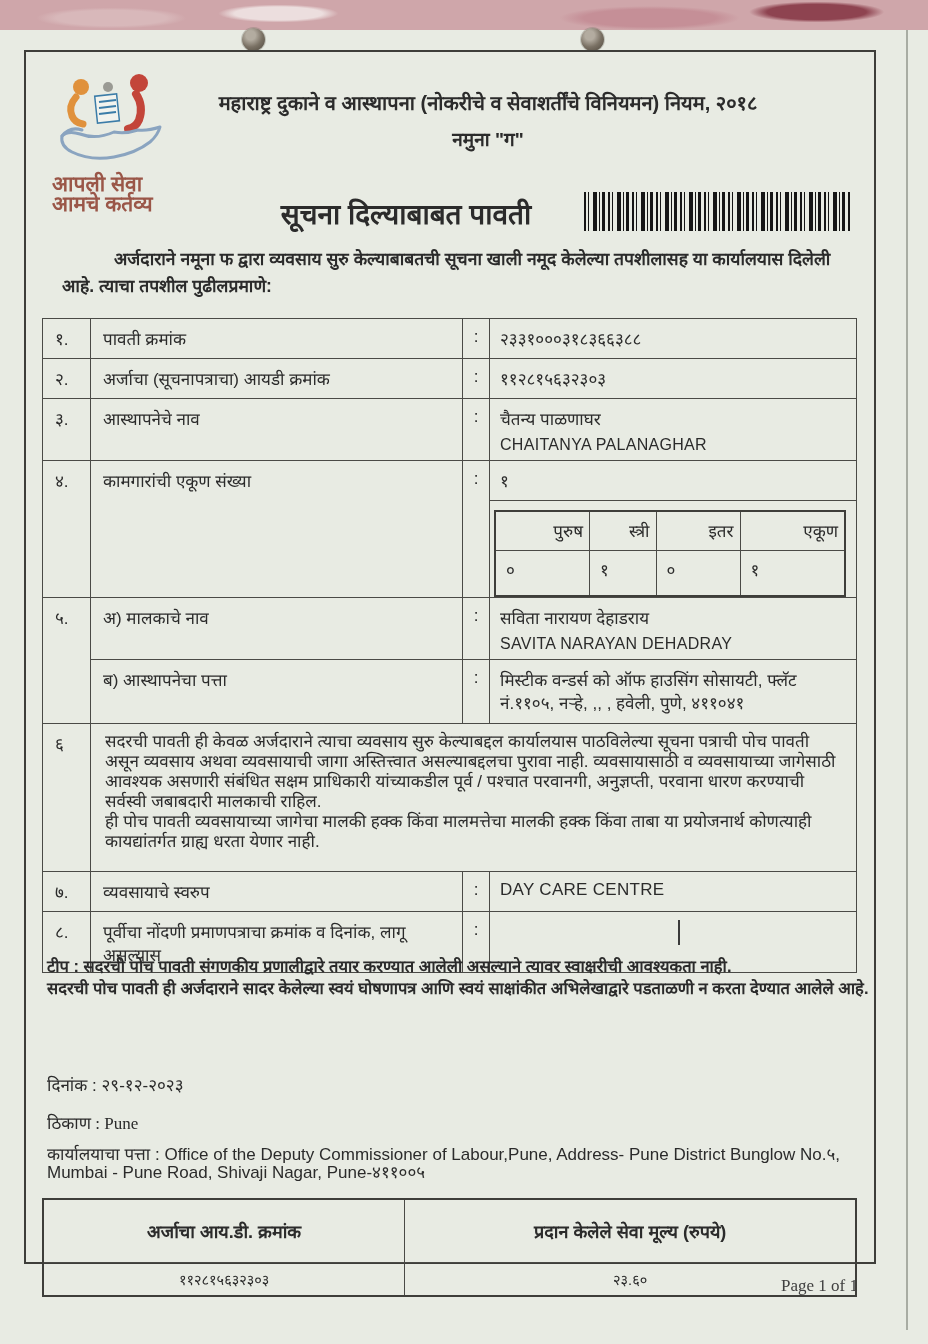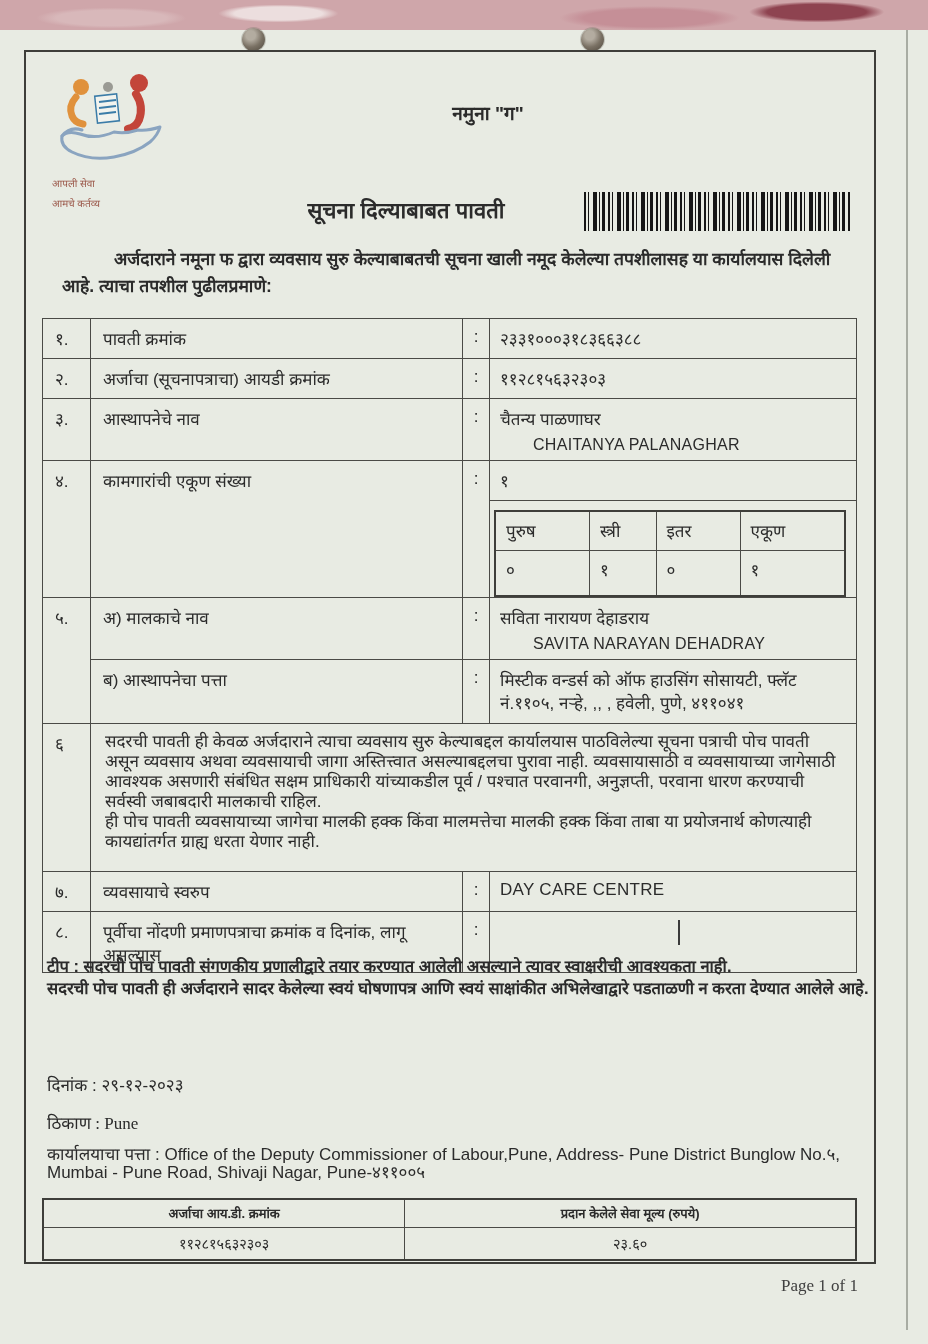--- a/index.html
+++ b/index.html
@@ -34,29 +34,29 @@
   .hole2 { left:581px; }
 
   .frame {
     position:absolute; left:24px; top:50px; width:852px; height:1214px;
     border:2px solid #3e3e3a;
   }
 
   
   .logo { position:absolute; left:26px; top:22px; width:120px; }
   .logo svg { display:block; margin-left:4px; }
-  .logo-caption { margin-top:4px; font-size:10px; font-weight:400; color:#9a5648; line-height:20px; }
+  .logo-caption { margin-top:4px; font-size:21px; font-weight:700; color:#9a5648; line-height:20px; }
 
   .titles { position:absolute; left:112px; top:38px; width:700px; text-align:center; }
   .t1 { font-size:20px; font-weight:700; line-height:26px; }
   .t2 { margin-top:10px; font-size:19px; font-weight:700; }
   .t3 { margin-top:6px; font-size:19px; font-weight:700; }
   .receipt-heading {
     position:absolute; left:180px; top:142px; width:400px; text-align:center;
-    font-size:22px; font-weight:700;
+    font-size:28px; font-weight:700;
   }
   .barcode {
     position:absolute; left:558px; top:140px; width:268px; height:39px;
     background:repeating-linear-gradient(90deg,
       #161616 0 2px,  transparent 2px 4px,
       #161616 4px 5px, transparent 5px 9px,
       #161616 9px 13px, transparent 13px 15px,
       #161616 15px 16px, transparent 16px 18px,
       #161616 18px 21px, transparent 21px 24px);
   }
@@ -70,30 +70,30 @@
   table { border-collapse:collapse; }
   .main-table {
     position:absolute; left:16px; top:266px; width:815px;
     table-layout:fixed;
   }
   .main-table td { border:1.4px solid #4a4a46; vertical-align:top; font-size:17px; }
   .c-sn   { width:48px;  padding:8px 4px 4px 12px; }
   .c-lbl  { width:372px; padding:8px 6px 6px 12px; }
   .c-col  { width:27px;  padding:8px 0 0 0; text-align:center; }
   .c-val  { padding:8px 8px 6px 10px; }
-  .val-en { font-size:16px; margin-top:6px; letter-spacing:.3px;margin-left:33px; }
+  .val-en { font-size:16px; margin-top:6px; letter-spacing:.3px; }
   .r1 td, .r2 td { height:40px; }
   .r3 td { height:62px; }
   .r7 td { height:40px; }
   .r8 td { height:36px; }
   .r4-valcell { padding:0 !important; height:136px; }
   .r4-count { padding:8px 8px 4px 10px; height:40px; border-bottom:1.4px solid #4a4a46; }
   .workers { margin:9px 10px 0 4px; width:352px; border:2px solid #3e3e3a; table-layout:fixed; }
   .workers td { border:1.2px solid #4a4a46; padding:7px 6px 7px 10px; font-size:17px; }
-  .workers .wh td { height:39px; }
+  .workers .wh td { height:39px;text-align:right; }
   .workers .wv td { height:46px; }
   .w1{width:27%;} .w2{width:19%;} .w3{width:24%;} .w4{width:30%;}
   .r5a td { height:60px; }
   .r5b td { height:64px; }
   .r6 td { height:148px; }
   .r6-text { padding:8px 10px 6px 14px; line-height:20px; font-size:16.5px; }
   .r6-text p + p { margin-top:0; }
   .stray-mark { display:inline-block; width:2px; height:25px; background:#3a3a3a; margin-left:178px; vertical-align:top; }
 
   
@@ -102,21 +102,21 @@
   .notes p { margin:0; }
 
   .meta-line { position:absolute; left:21px; font-size:17px; }
   .meta-date  { top:1021px; }
   .meta-place { top:1059px;font-family:Liberation Serif, serif; }
   .meta-office { top:1094px; width:830px; line-height:18px; }
 
   
   .fee-table { position:absolute; left:16px; top:1146px; width:815px; border:2px solid #3e3e3a; table-layout:fixed; }
   .fee-table td { border:1.2px solid #4a4a46; text-align:center; }
-  .fee-h td { height:28px; font-size:13px; font-weight:700; padding:1px; }
+  .fee-h td { height:28px; font-size:18px; font-weight:700; padding:19px; }
   .fee-v td { height:33px; font-size:14.5px; padding:4px; }
   .fee-c1 { width:44.5%; } .fee-c2 { width:55.5%; }
 
   .page-num {
     position:absolute; right:70px; top:1276px;
     font-family:"Liberation Serif", serif; font-size:17px; color:#404040;
   }
 </style>
 </head>
 <body>
@@ -142,20 +142,21 @@
       <path d="M6 62 Q4 72 16 78 Q34 87 58 83 Q80 79 94 68 Q102 61 104 53 Q92 57 82 56 Q70 60 58 58 Q40 66 24 60 Q12 56 6 62 Z" fill="none" stroke="#8aa4c0" stroke-width="3" stroke-linejoin="round"></path>
       <path d="M6 62 Q14 52 26 56" fill="none" stroke="#8aa4c0" stroke-width="3" stroke-linecap="round"></path>
     </svg>
     <div class="logo-caption">
       <div>आपली सेवा</div>
       <div>आमचे कर्तव्य</div>
     </div>
   </div>
 
   <div class="titles">
+    <div class="t1">महाराष्ट्र दुकाने व आस्थापना (नोकरीचे व सेवाशर्तींचे विनियमन) नियम, २०१८</div>
     <div class="t2">नमुना "ग"</div>
   </div>
 
   <div class="receipt-heading">सूचना दिल्याबाबत पावती</div>
   <div class="barcode"></div>
 
   <p class="intro">अर्जदाराने नमूना फ द्वारा व्यवसाय सुरु केल्याबाबतची सूचना खाली नमूद केलेल्या तपशीलासह या कार्यालयास दिलेली आहे. त्याचा तपशील पुढीलप्रमाणे:</p>
 
   <table class="main-table">
     <tbody>

